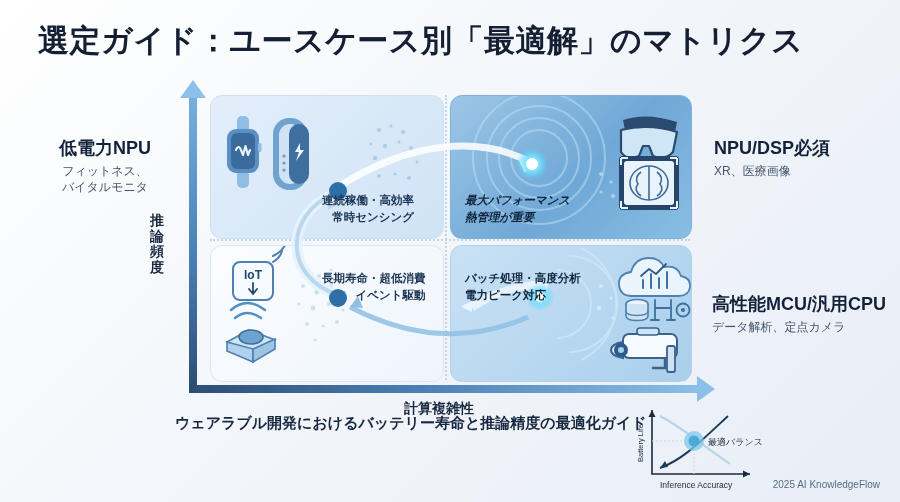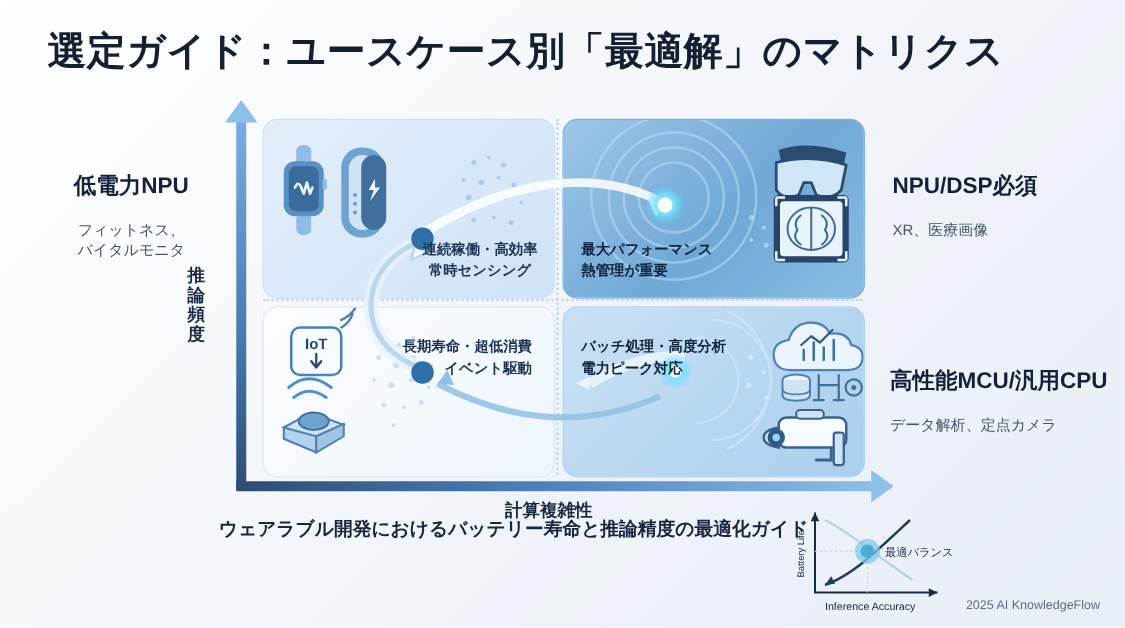--- a/index.html
+++ b/index.html
@@ -55,29 +55,29 @@
     border:1px solid #b0d2ee;}
 
   .divider-v{position:absolute;left:445px;top:95px;width:0;height:285px;
     border-left:2px dotted #c3d6e8;}
   .divider-h{position:absolute;left:210px;top:239px;width:480px;height:0;
     border-top:2px dotted #c3d6e8;}
 
   
   .qtext{position:absolute;font-size:11.5px;font-weight:bold;line-height:1.45;
     white-space:nowrap;}
-  .qt-tl{left:338px;top:192px;text-align:center;color:#1b3354;}
-  .qt-tr{left:465px;top:192px;text-align:left;color:#10243c;}
+  .qt-tl{left:322px;top:192px;text-align:right;color:#1b3354;}
+  .qt-tr{left:465px;top:192px;text-align:left;color:#10243c;font-style:italic;}
   .qt-bl{left:322px;top:270px;text-align:right;color:#1b3354;}
   .qt-br{left:465px;top:270px;text-align:left;color:#10243c;}
 
   
   .olabel{position:absolute;}
   .olabel .h{font-size:18px;font-weight:bold;color:#13213a;white-space:nowrap;line-height:1.25;}
-  .olabel .s{font-size:12px;color:#44546b;line-height:1.4;margin-top:16px;}
+  .olabel .s{font-size:12px;color:#44546b;line-height:1.4;margin-top:3px;}
   .ol-tl{left:30px;top:137px;width:150px;text-align:center;}
   .ol-bl{left:12px;top:293px;width:170px;text-align:center;}
   .ol-tr{left:714px;top:137px;}
   .ol-br{left:712px;top:293px;}
   .ol-tr .h,.ol-br .h{text-align:left;}
   .ol-tr .s,.ol-br .s{text-align:left;}
 
   
   .caption{position:absolute;left:175px;top:414px;font-size:15px;font-weight:bold;
     color:#17273f;white-space:nowrap;}

